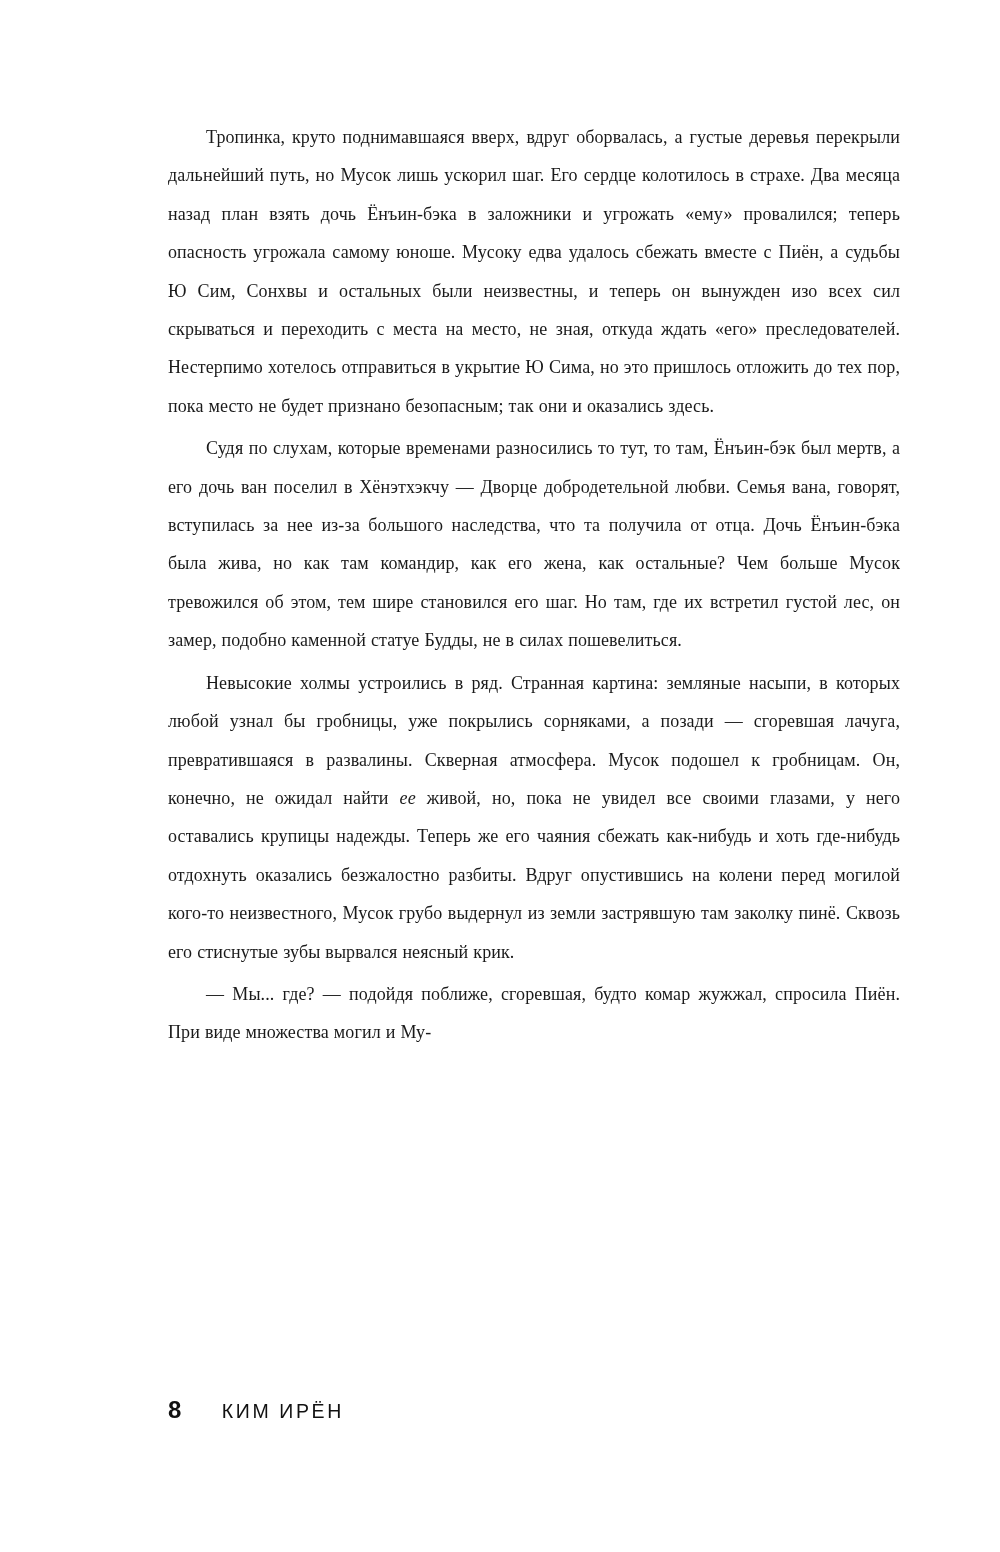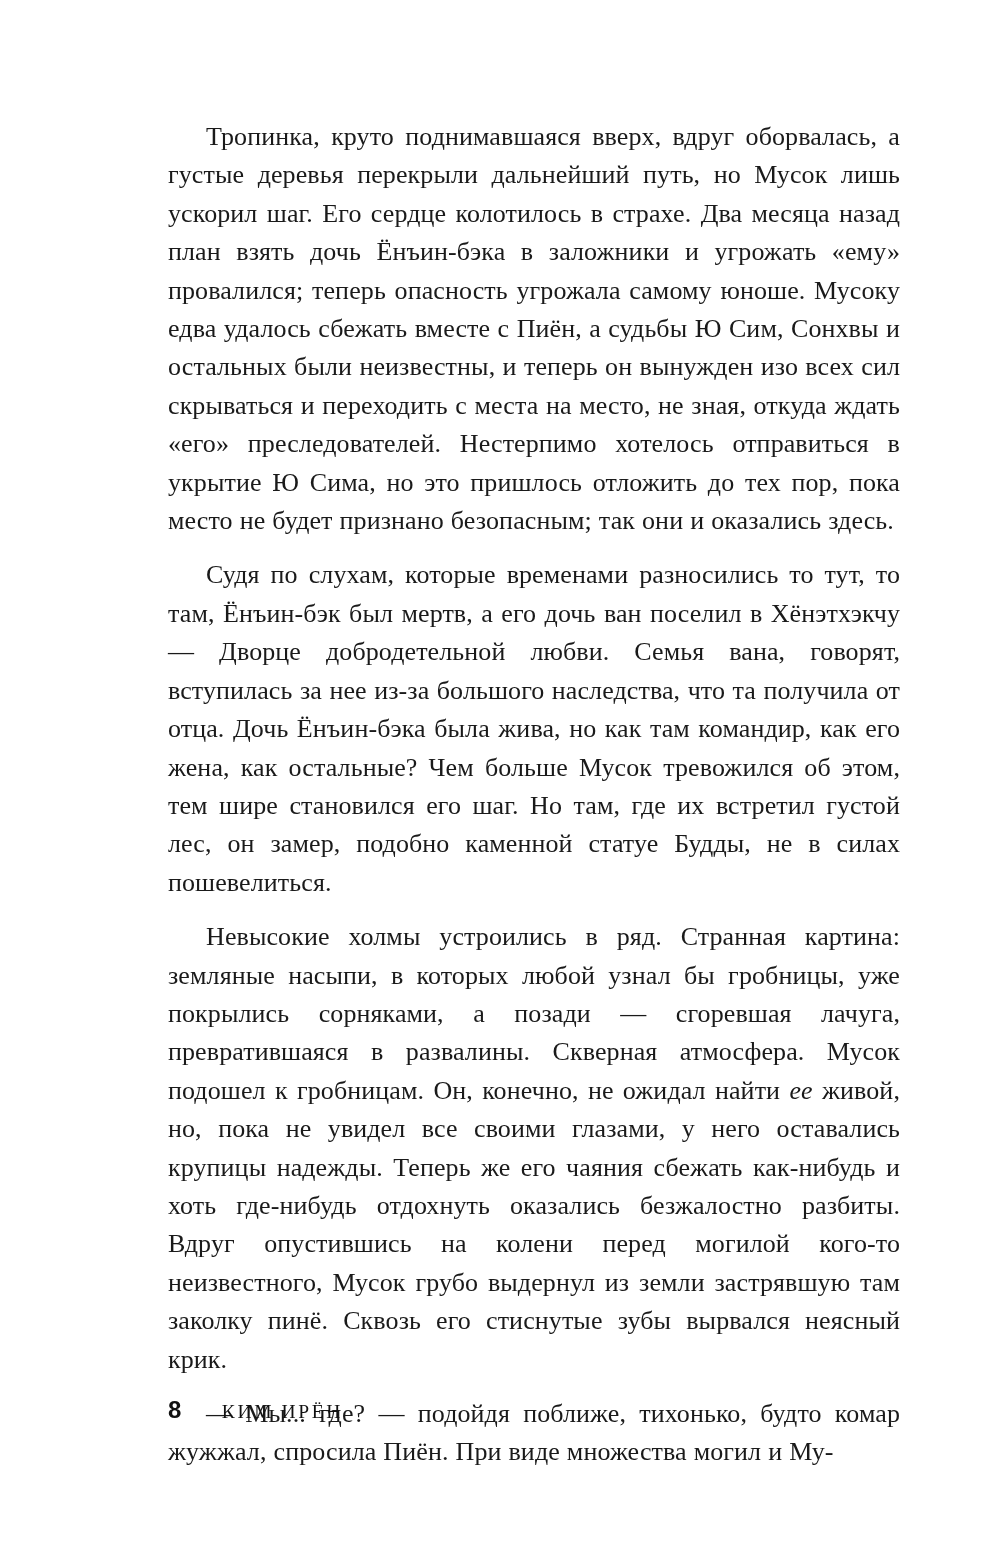--- a/index.html
+++ b/index.html
@@ -24,67 +24,67 @@
     box-sizing: border-box;
   }
   .text-block {
     position: absolute;
     left: 168px;
     top: 118px;
     width: 732px;
   }
   .para {
     margin: 0;
-    font-size: 26px;
+    font-size: 18px;
     line-height: 38.4px;
     text-align: justify;
     text-indent: 38px;
     hyphens: manual;
     letter-spacing: 0.1px;
     word-spacing: 0.4px;
   }
   .para + .para {
-    margin-top: 16px;
+    margin-top: 4px;
   }
   .para em {
   }
   .footer {
     position: absolute;
     left: 168px;
     top: 1396px;
     width: 732px;
     display: flex;
     align-items: baseline;
   }
   .folio {
     font-family: "Liberation Sans", sans-serif;
     font-weight: bold;
     font-size: 24px;
     color: #111;
     letter-spacing: 0.5px;
   }
   .running-head {
-    font-family: Liberation Serif, serif;
+    font-family: Liberation Sans, sans-serif;
     font-size: 19.5px;
     letter-spacing: 2.6px;
     color: #111;
     margin-left: 40px;
     text-transform: uppercase;
   }
 </style>
 </head>
 <body>
 
 <div class="page">
 
   <div class="text-block">
     <p class="para">Тропинка, круто поднимавшаяся вверх, вдруг оборвалась, а густые деревья перекрыли дальнейший путь, но Мусок лишь ускорил шаг. Его сердце колотилось в страхе. Два месяца назад план взять дочь Ёнъин-бэка в заложники и угрожать «ему» провалился; теперь опасность угрожала самому юноше. Мусоку едва удалось сбежать вместе с Пиён, а судьбы Ю Сим, Сонхвы и остальных были неизвестны, и теперь он вынужден изо всех сил скрываться и переходить с места на место, не зная, откуда ждать «его» преследователей. Нестерпимо хотелось отправиться в укрытие Ю Сима, но это пришлось отложить до тех пор, пока место не будет признано безопасным; так они и оказались здесь.</p>
     <p class="para">Судя по слухам, которые временами разносились то тут, то там, Ёнъин-бэк был мертв, а его дочь ван поселил в Хёнэтхэкчу — Дворце добродетельной любви. Семья вана, говорят, вступилась за нее из-за большого наследства, что та получила от отца. Дочь Ёнъин-бэка была жива, но как там командир, как его жена, как остальные? Чем больше Мусок тревожился об этом, тем шире становился его шаг. Но там, где их встретил густой лес, он замер, подобно каменной статуе Будды, не в силах пошевелиться.</p>
     <p class="para"><span>Невысокие холмы устроились в ряд. Странная картина: земляные насыпи, в которых любой узнал бы гробницы, уже покрылись сорняками, а позади — сгоревшая лачуга, превратившаяся в развалины. Скверная атмосфера. Мусок подошел к гробницам. Он, конечно, не ожидал найти </span><em>ее</em><span> живой, но, пока не увидел все своими глазами, у него оставались крупицы надежды. Теперь же его чаяния сбежать как-нибудь и хоть где-нибудь отдохнуть оказались безжалостно разбиты. Вдруг опустившись на колени перед могилой кого-то неизвестного, Мусок грубо выдернул из земли застрявшую там заколку пинё. Сквозь его стиснутые зубы вырвался неясный крик.</span></p>
-    <p class="para">— Мы... где? — подойдя поближе, тихонько, будто комар жужжал, спросила Пиён. При виде множества могил и Му-</p>
+    <p class="para">— Мы... где? — подойдя поближе, сгоревшая, будто комар жужжал, спросила Пиён. При виде множества могил и Му-</p>
   </div>
 
   <div class="footer">
     <span class="folio">8</span>
     <span class="running-head">КИМ ИРЁН</span>
   </div>
 
 </div>
 
 </body></html>

